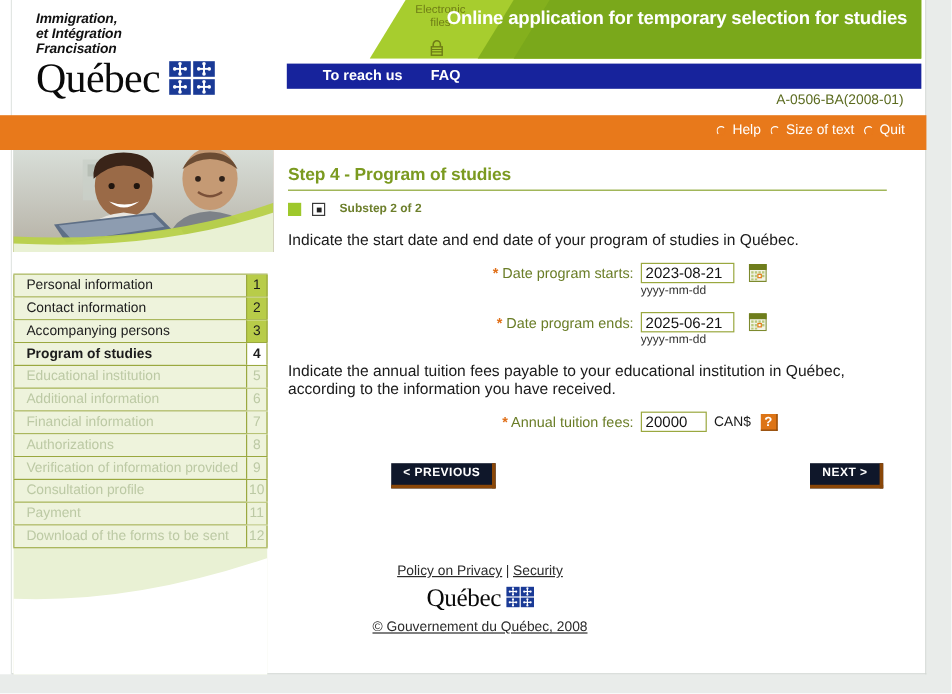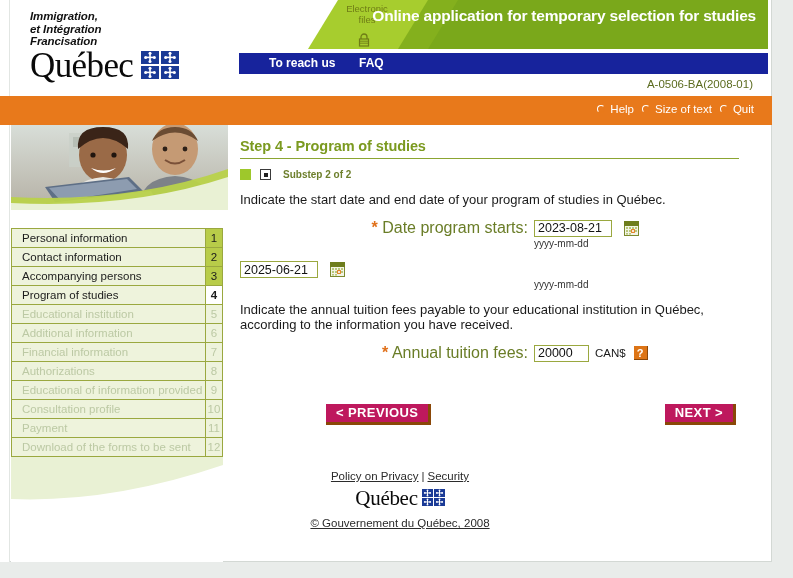--- a/index.html
+++ b/index.html
@@ -232,21 +232,21 @@
     display: flex;
     align-items: center;
     justify-content: center;
     font-size: 11.5px;
     color: #1c1c1c;
     background: #b8cc49;
     border-left: 1px solid #9aa83f;
     border-right: 1px solid #9aa83f;
     box-sizing: border-box;
   }
-  .nav-row.active .nav-label { font-weight: normal; }
+  .nav-row.active .nav-label { font-weight: bold; }
   .nav-row.active .nav-num {
     background: #ffffff;
     font-weight: bold;
   }
   .nav-row.disabled .nav-label { color: #bcc9a4; }
   .nav-row.disabled .nav-num { color: #bcc9a4; background: #eef3dc; }
 
   .left-swoosh {
     position: relative;
     width: 212px;
@@ -309,21 +309,21 @@
     width: 470px;
   }
   .field-row {
     display: flex;
     align-items: center;
     margin-top: 12px;
   }
   .field-label {
     width: 288px;
     text-align: right;
-    font-size: 16px;
+    font-size: 12px;
     color: #6a7d27;
     padding-right: 6px;
   }
   .req-star { color: #e0701a; font-weight: bold; }
   .text-input {
     border: 1px solid #9aa83f;
     background: #ffffff;
     font-family: "Liberation Sans", sans-serif;
     font-size: 12.5px;
     color: #111;
@@ -368,24 +368,24 @@
   
   .btn-row {
     position: relative;
     margin-top: 26px;
     width: 410px;
     margin-left: 86px;
     height: 18px;
   }
   .nav-btn {
     position: absolute;
-    top: 16px;
-    background: #be185d;
+    top: 0;
+    background: #0f172a;
     color: #ffffff;
-    font-size: 13px;
+    font-size: 10px;
     font-weight: bold;
     letter-spacing: 0.4px;
     padding: 3px 10px 4px 10px;
     border: 0;
     border-right: 3px solid #8a4708;
     border-bottom: 3px solid #8a4708;
     cursor: pointer;
     font-family: "Liberation Sans", sans-serif;
     line-height: 11px;
   }
@@ -621,21 +621,21 @@
       </div>
       <div class="nav-row disabled">
         <div class="nav-label">Financial information</div>
         <div class="nav-num">7</div>
       </div>
       <div class="nav-row disabled">
         <div class="nav-label">Authorizations</div>
         <div class="nav-num">8</div>
       </div>
       <div class="nav-row disabled">
-        <div class="nav-label">Educational of information provided</div>
+        <div class="nav-label">Verification of information provided</div>
         <div class="nav-num">9</div>
       </div>
       <div class="nav-row disabled">
         <div class="nav-label">Consultation profile</div>
         <div class="nav-num">10</div>
       </div>
       <div class="nav-row disabled">
         <div class="nav-label">Payment</div>
         <div class="nav-num">11</div>
       </div>
@@ -688,20 +688,24 @@
             <rect x="2" y="12" width="2" height="1.6"></rect>
               <rect x="5" y="12" width="2" height="1.6"></rect>
           </g>
           <rect x="7.6" y="8.6" width="2.8" height="2.8" fill="#ffffff" stroke="#e07b15"></rect>
         </svg>
       </span>
     </div>
     <div class="hint">yyyy-mm-dd</div>
 
     <div class="field-row">
+      <div class="field-label">
+        <span class="req-star">*</span>
+        <span>Date program ends:</span>
+      </div>
       <input class="text-input input-date" type="text" value="2025-06-21" style="">
       <span class="cal-btn">
         <svg width="15" height="15" viewBox="0 0 15 15">
           <rect x="0.5" y="0.5" width="14" height="14" fill="#f2f4e6" stroke="#7d8a2e"></rect>
           <rect x="0.5" y="0.5" width="14" height="4" fill="#6e7d1c" stroke="#6e7d1c"></rect>
           <g fill="#b9c77a">
             <rect x="2" y="6" width="2" height="2"></rect>
               <rect x="5" y="6" width="2" height="2"></rect>
             <rect x="8" y="6" width="2" height="2"></rect>
               <rect x="11" y="6" width="2" height="2"></rect>

